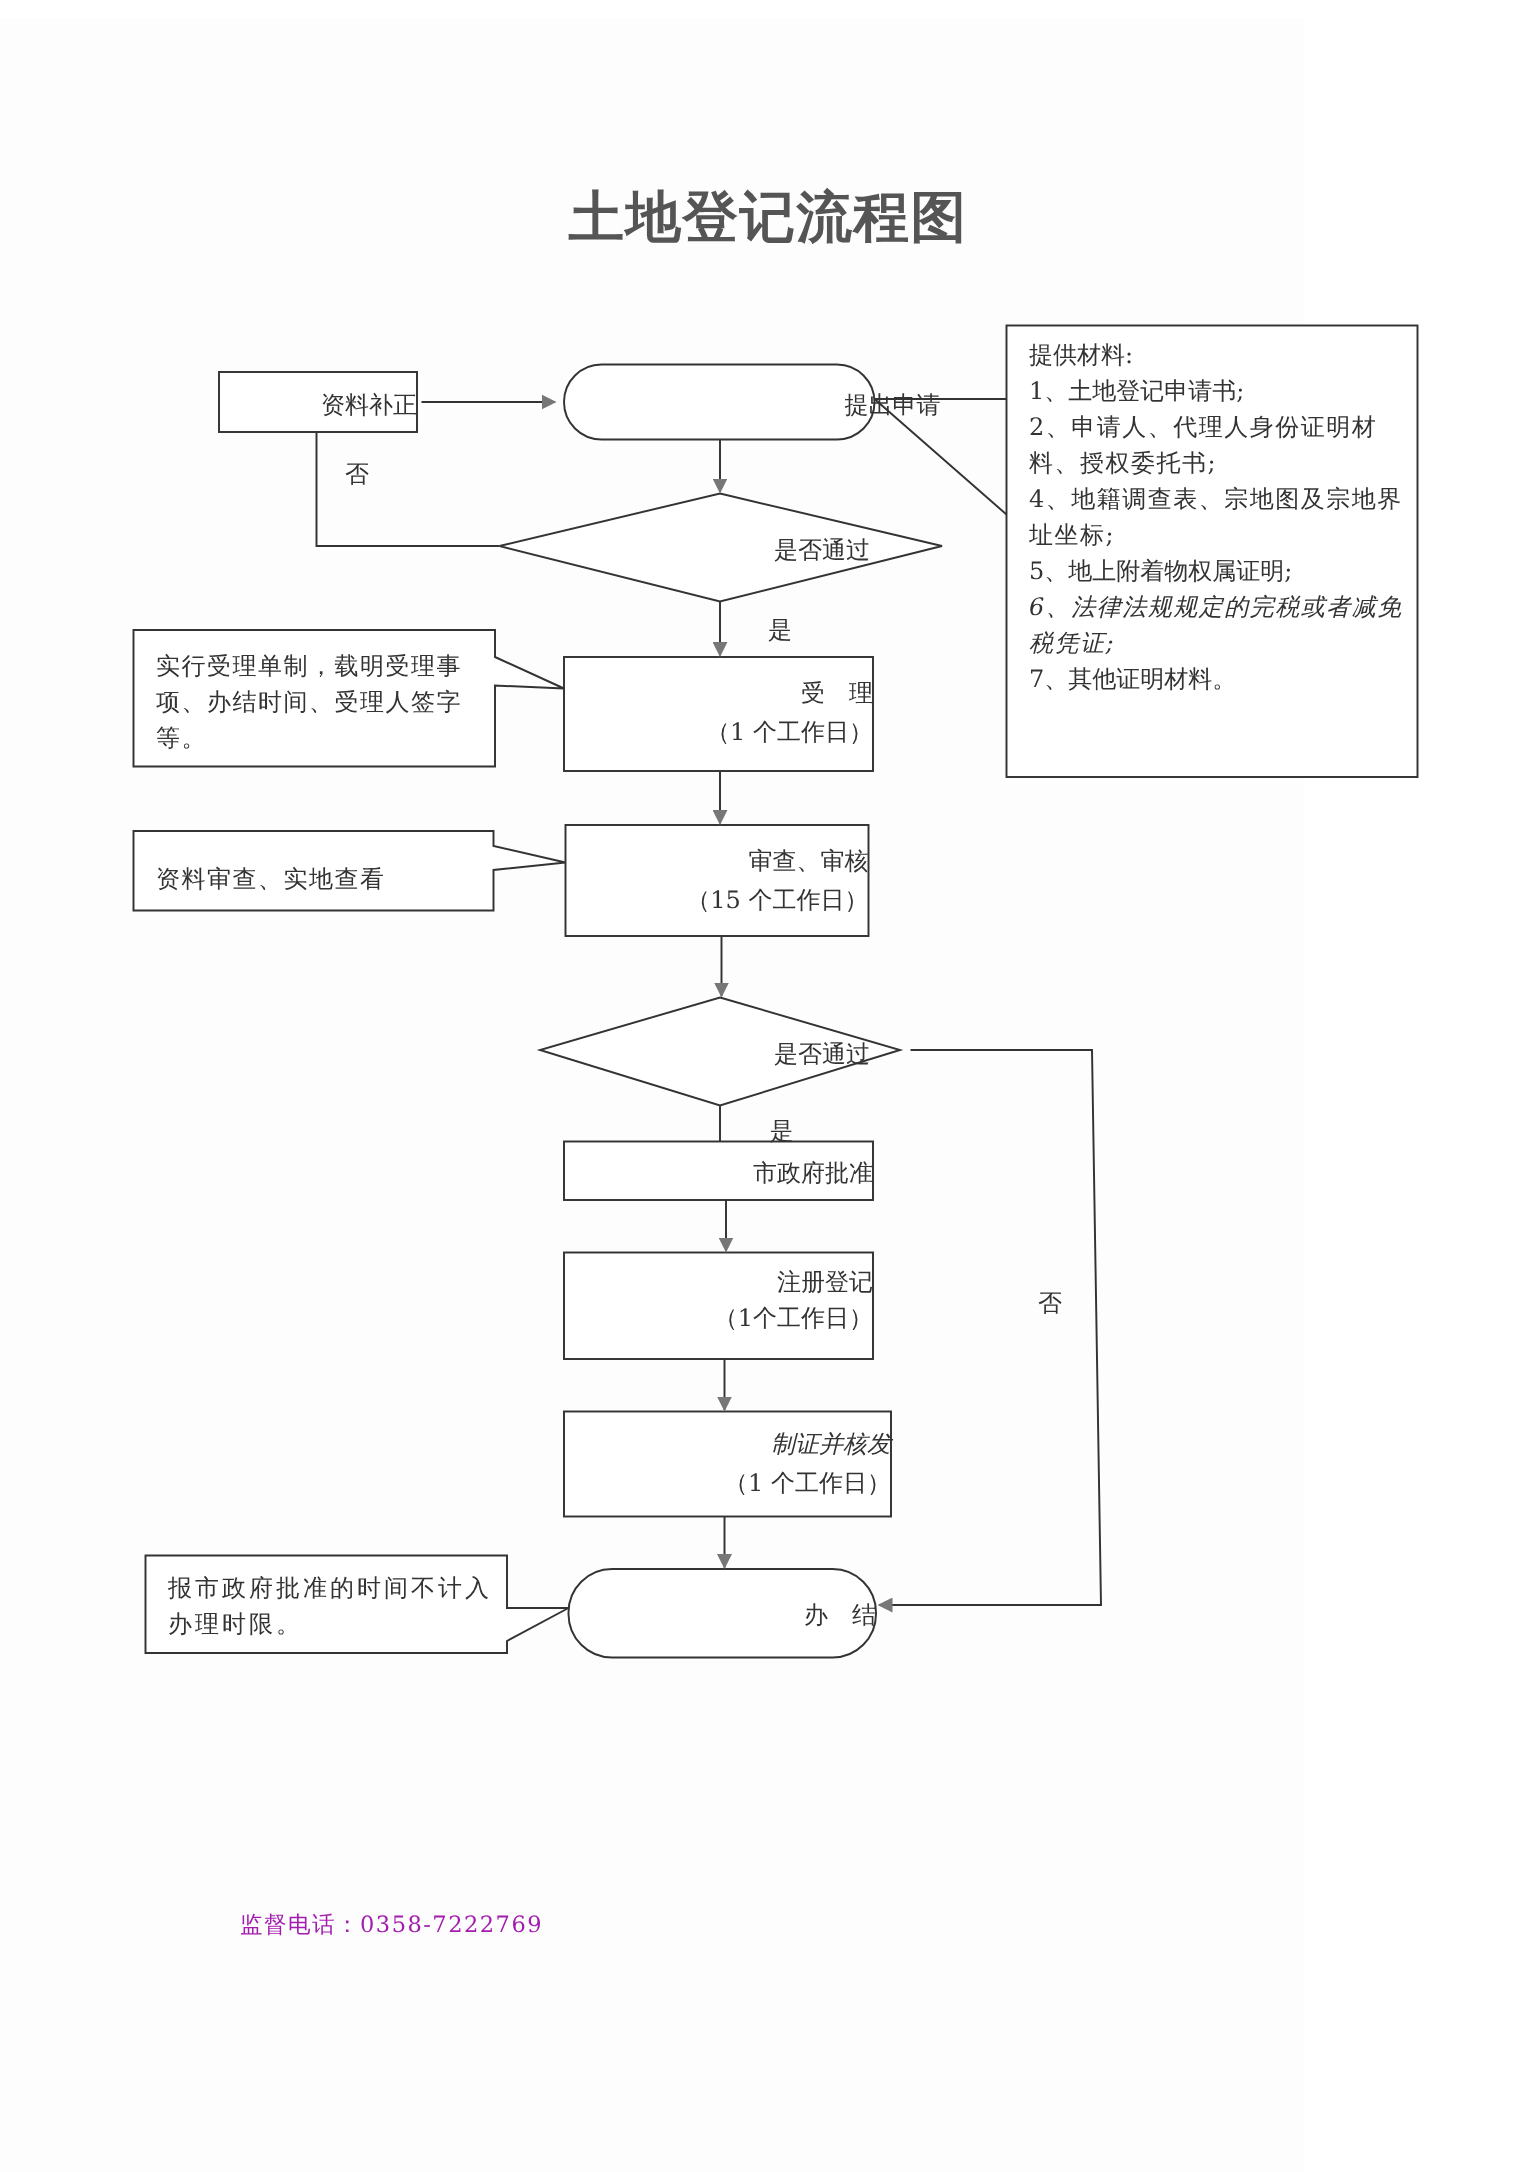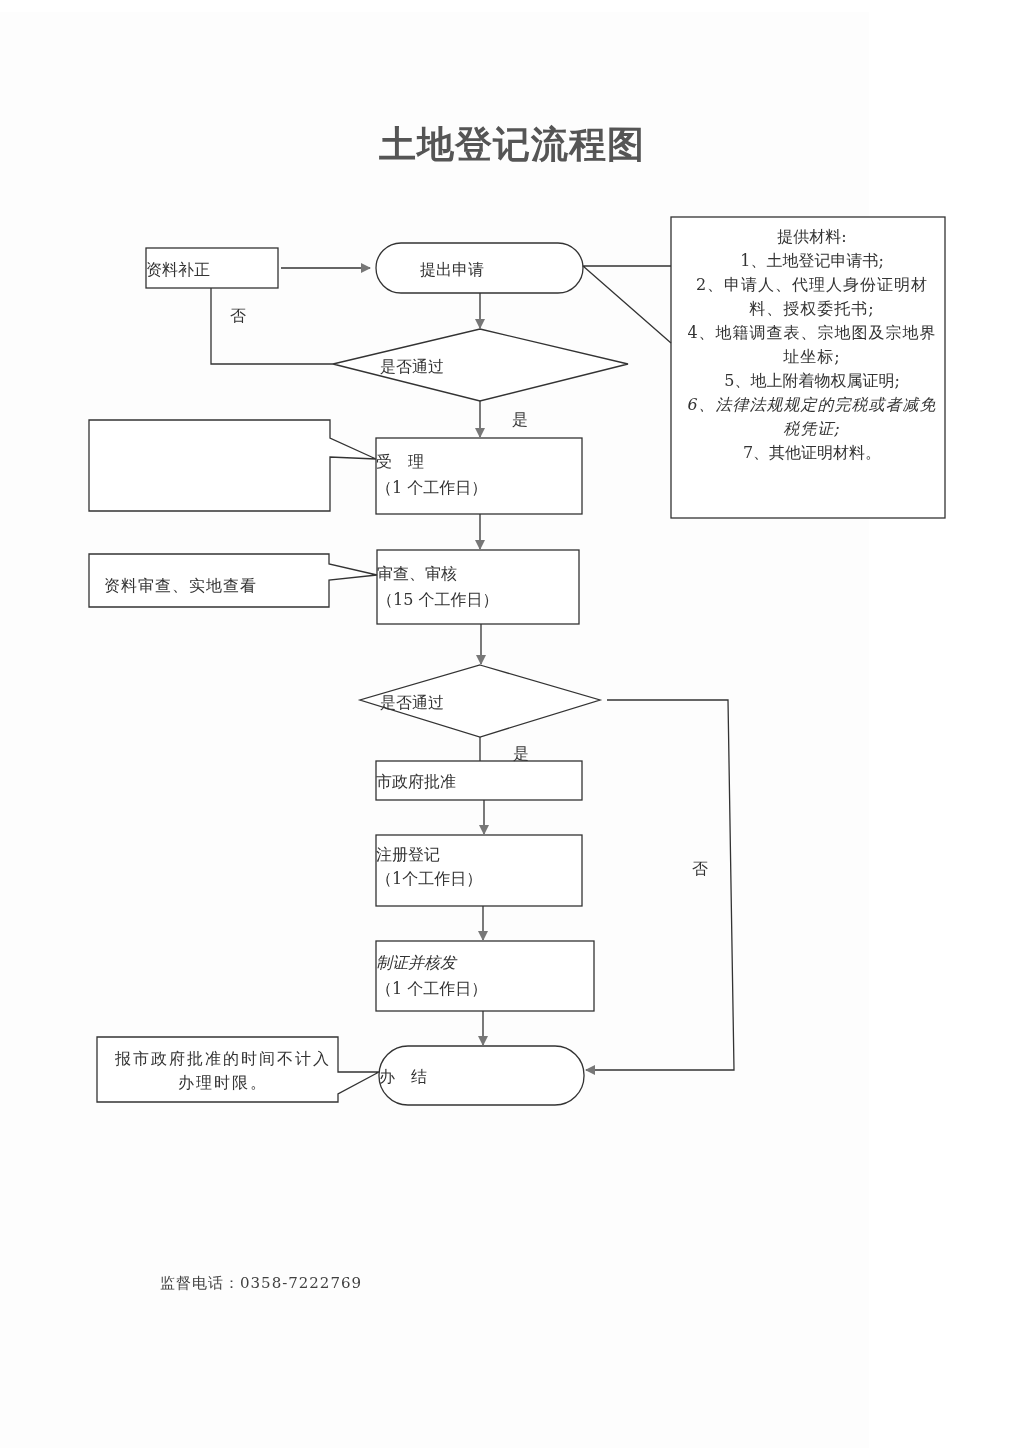--- a/index.html
+++ b/index.html
@@ -4,23 +4,23 @@
 <style>
   html, body { margin: 0; padding: 0; background: #ffffff; }
   body { width: 1024px; height: 1448px; position: relative; overflow: hidden;
          font-family: "DejaVu Serif", "Liberation Serif", serif; color: #333; }
   #page { position: absolute; left: 0; top: 12px; width: 869px; height: 1448px; background: #fdfdfd; }
   svg { position: absolute; left: 0; top: 0; }
   .title { position: absolute; left: 0; width: 1024px; top: 108px; text-align: center;
            font-size: 37px; font-weight: bold; color: #555; letter-spacing: 1px;
            font-family: "DejaVu Serif", serif; }
   .lbl { position: absolute; font-size: 16px; color: #333; white-space: nowrap; }
-  .center { text-align: left; }
-  .multi { position: absolute; font-size: 16px; color: #333; line-height: 24px; white-space: normal; text-align: center; }
-  .footer { position: absolute; left: 160px; top: 1262px; font-size: 15px; color: #404040; letter-spacing: 1px; }
+  .center { text-align: right; }
+  .multi { position: absolute; font-size: 16px; color: #333; line-height: 24px; white-space: normal; }
+  .footer { position: absolute; left: 160px; top: 1262px; font-size: 15px; color: #a21caf; letter-spacing: 1px; }
 </style>
 </head>
 <body>
 
 <div id="page">
 
   <div class="title">土地登记流程图</div>
 
   <svg width="1024" height="1448">
     <defs>
@@ -96,17 +96,18 @@
   <div class="multi" style="left:686px;top:213px;width:252px;">
     <div>提供材料:</div>
     <div>1、土地登记申请书;</div>
     <div style="letter-spacing:1px;">2、申请人、代理人身份证明材料、授权委托书;</div>
     <div style="letter-spacing:1px;">4、地籍调查表、宗地图及宗地界址坐标;</div>
     <div>5、地上附着物权属证明;</div>
     <div style="letter-spacing:1px;font-style:italic;">6、法律法规规定的完税或者减免税凭证;</div>
     <div>7、其他证明材料。</div>
   </div>
 
+  <div class="multi" style="left:104px;top:420px;width:218px;letter-spacing:1px;">实行受理单制，载明受理事项、办结时间、受理人签字等。</div>
   <div class="lbl" style="left:104px;top:564px;letter-spacing:1px;">资料审查、实地查看</div>
   <div class="multi" style="left:112px;top:1035px;width:222px;letter-spacing:2px;">报市政府批准的时间不计入办理时限。</div>
 
   <div class="footer">监督电话：0358-7222769</div>
 </div>
 
 </body></html>

